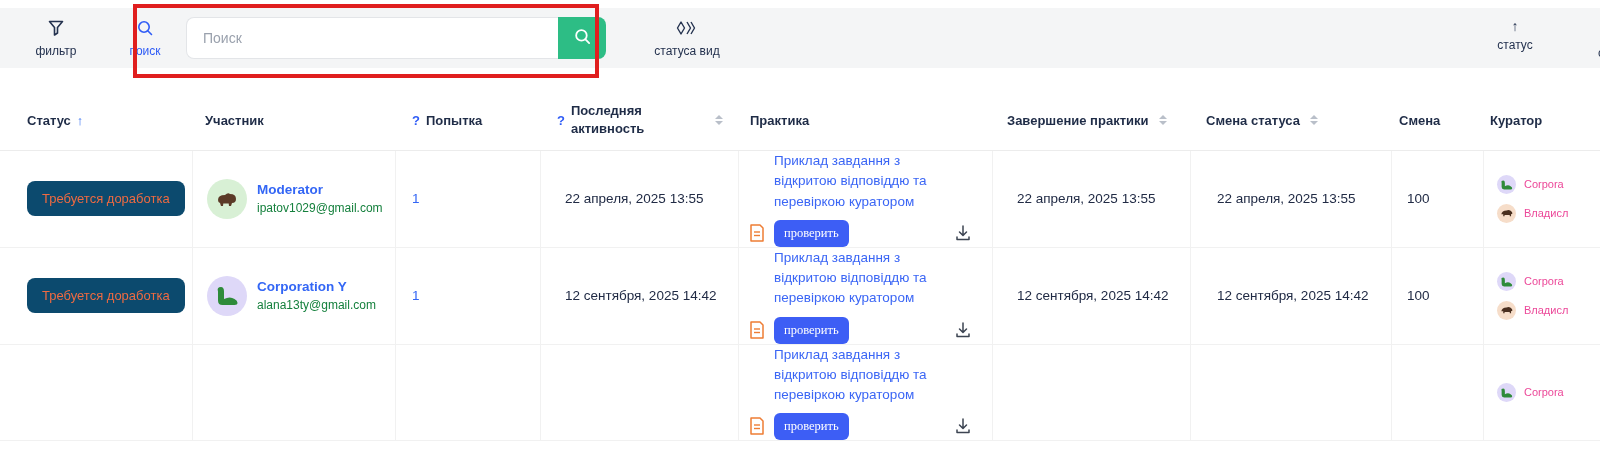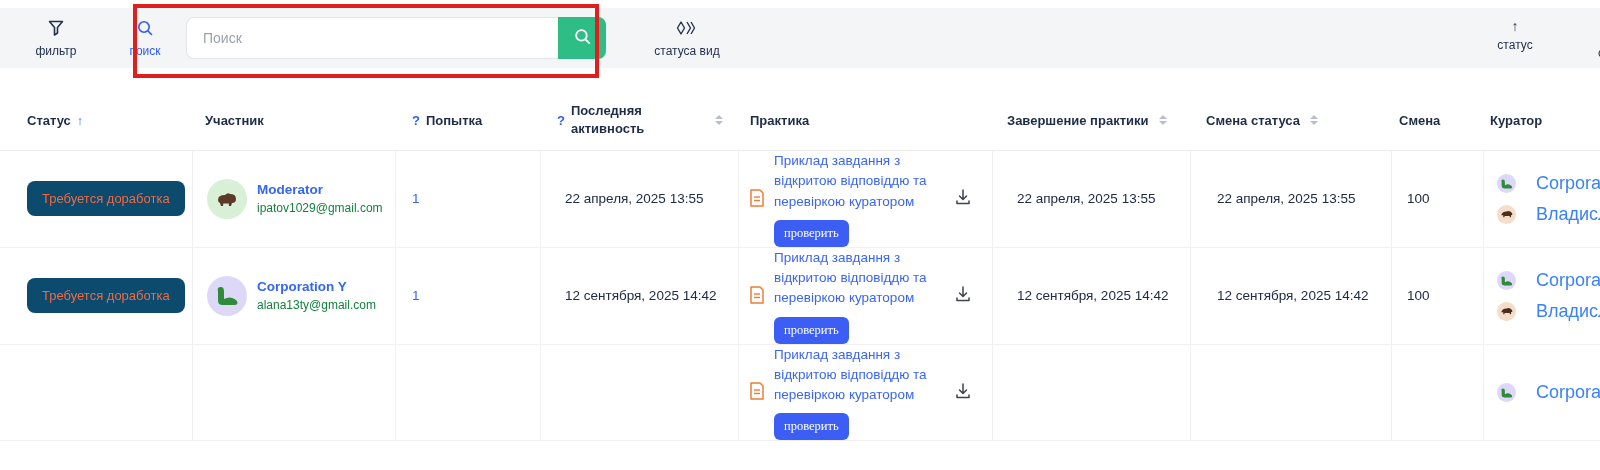--- a/index.html
+++ b/index.html
@@ -51,32 +51,32 @@
   .c-practice{padding:0 8px 0 9px;align-items:center;}
   .c-change{padding-left:26px;} .c-points{padding-left:15px;} .c-curator{padding-left:13px;}
 
   .badge{background:#0c4a6e;color:#ef6a41;font-size:13px;padding:10px 15px;border-radius:8px;white-space:nowrap;}
   .avatar{width:40px;height:40px;border-radius:50%;display:flex;align-items:center;justify-content:center;flex:none;}
   .av-green{background:#d8f0d5;} .av-lav{background:#ded8f8;}
   .p-name{font-size:13.5px;color:#3366f5;font-weight:600;cursor:pointer;margin-bottom:4px;}
   .p-email{font-size:12px;color:#15803d;}
   .link-num{color:#3366f5;font-size:13.5px;cursor:pointer;}
   .date-txt,.points-txt{font-size:13.5px;color:#212b45;}
-  .practice-inner{display:flex;align-items:center;gap:8px;width:100%;}
+  .practice-inner{display:flex;align-items:flex-end;gap:8px;width:100%;}
   .practice-mid{flex:1;max-width:178px;}
   .practice-link{color:#3b66f5;font-size:13.5px;line-height:1.5;cursor:pointer;}
   .check-btn{margin-top:8px;background:#3d5ef5;color:#fff;border:none;border-radius:6px;
     font-size:12.5px;padding:6px 10px;cursor:pointer;font-family:Liberation Serif, serif;}
   .dl-btn{margin-left:auto;margin-right:10px;cursor:pointer;background:none;border:none;padding:2px;}
   .doc-ic{margin-top:2px;flex:none;}
   .curator-list{display:flex;flex-direction:column;gap:10px;}
   .curator-item{display:flex;align-items:center;gap:8px;white-space:nowrap;}
   .mini-av{width:19px;height:19px;border-radius:50%;display:flex;align-items:center;justify-content:center;flex:none;}
   .mini-lav{background:#ded8f8;} .mini-peach{background:#f6ddc9;}
-  .curator-name{font-size:18px;color:#3b82f6;margin-left:12px;}
+  .curator-name{font-size:11px;color:#ec4899;}
   .r3-practice{align-items:center;}
 </style>
 </head>
 <body>
 
 <div class="stage">
 
   <div class="toolbar">
     <div class="tool filter">
       <span>

